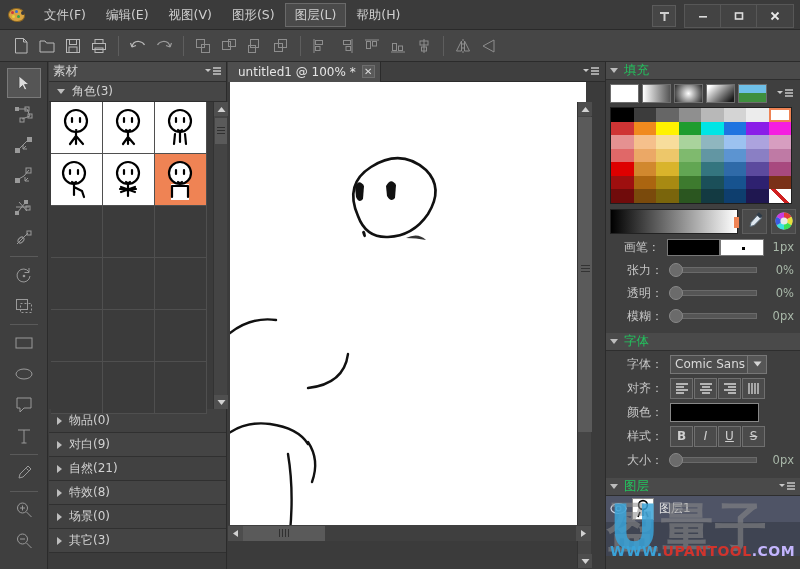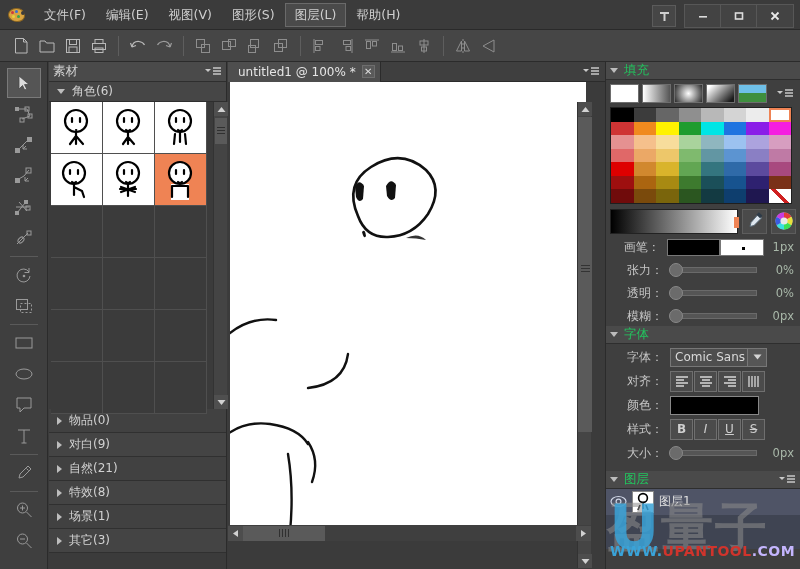--- a/index.html
+++ b/index.html
@@ -422,21 +422,21 @@
       <div class="panel-menu">
         <svg width="18" height="11" viewBox="0 0 18 11">
             <path d="M1 3l3 3 3-3z" fill="#c8c8c8"></path>
             <path d="M9 2h8M9 5h8M9 8h8" stroke="#c8c8c8" stroke-width="1.4"></path>
           </svg>
       </div>
     </div>
 
     <div class="cat-head">
       <div class="tri"></div>
-      <div class="cat-label">角色(6)</div>
+      <div class="cat-label">角色(3)</div>
     </div>
 
     <div class="thumbgrid">
       <div class="cell filled">
         <svg width="46" height="46" viewBox="0 0 46 46">
             <g fill="none" stroke="#000" stroke-width="2.2" stroke-linecap="round">
               <circle cx="22" cy="16" r="11"></circle>
               <path d="M18 13v4M26 13v4M22 25h.3"></path>
               <path d="M22 27v12M22 31l7 8M22 31l-6 8"></path>
             </g>
@@ -534,21 +534,21 @@
     <div class="catrow">
       <div class="tri r"></div>
       <div class="cat-label">自然(21)</div>
     </div>
     <div class="catrow">
       <div class="tri r"></div>
       <div class="cat-label">特效(8)</div>
     </div>
     <div class="catrow">
       <div class="tri r"></div>
-      <div class="cat-label">场景(1)</div>
+      <div class="cat-label">场景(0)</div>
     </div>
     <div class="catrow">
       <div class="tri r"></div>
       <div class="cat-label">其它(3)</div>
     </div>
   </div>
 
   <div class="canvasarea">
     <div class="tabbar">
       <div class="doctab">
@@ -768,21 +768,21 @@
       <div class="rval">0%</div>
     </div>
     <div class="row">
       <div class="rlabel">模糊：</div>
       <div class="slider">
           <div class="knob"></div>
         </div>
       <div class="rval">0px</div>
     </div>
 
-    <div class="rpanel-head" style="margin-top:0;">
+    <div class="rpanel-head" style="margin-top:7px;">
       <span class="tri"></span>
       <span class="rtitle">字体</span>
     </div>
     <div class="row">
       <div class="rlabel">字体：</div>
       <div class="selectbox">
         <div class="sv">Comic Sans MS</div>
         <div class="selarrow">
           <svg width="9" height="6" viewBox="0 0 9 6">
               <path d="M.5.5h8L4.5 5.5z" fill="#d5d5d5"></path>

